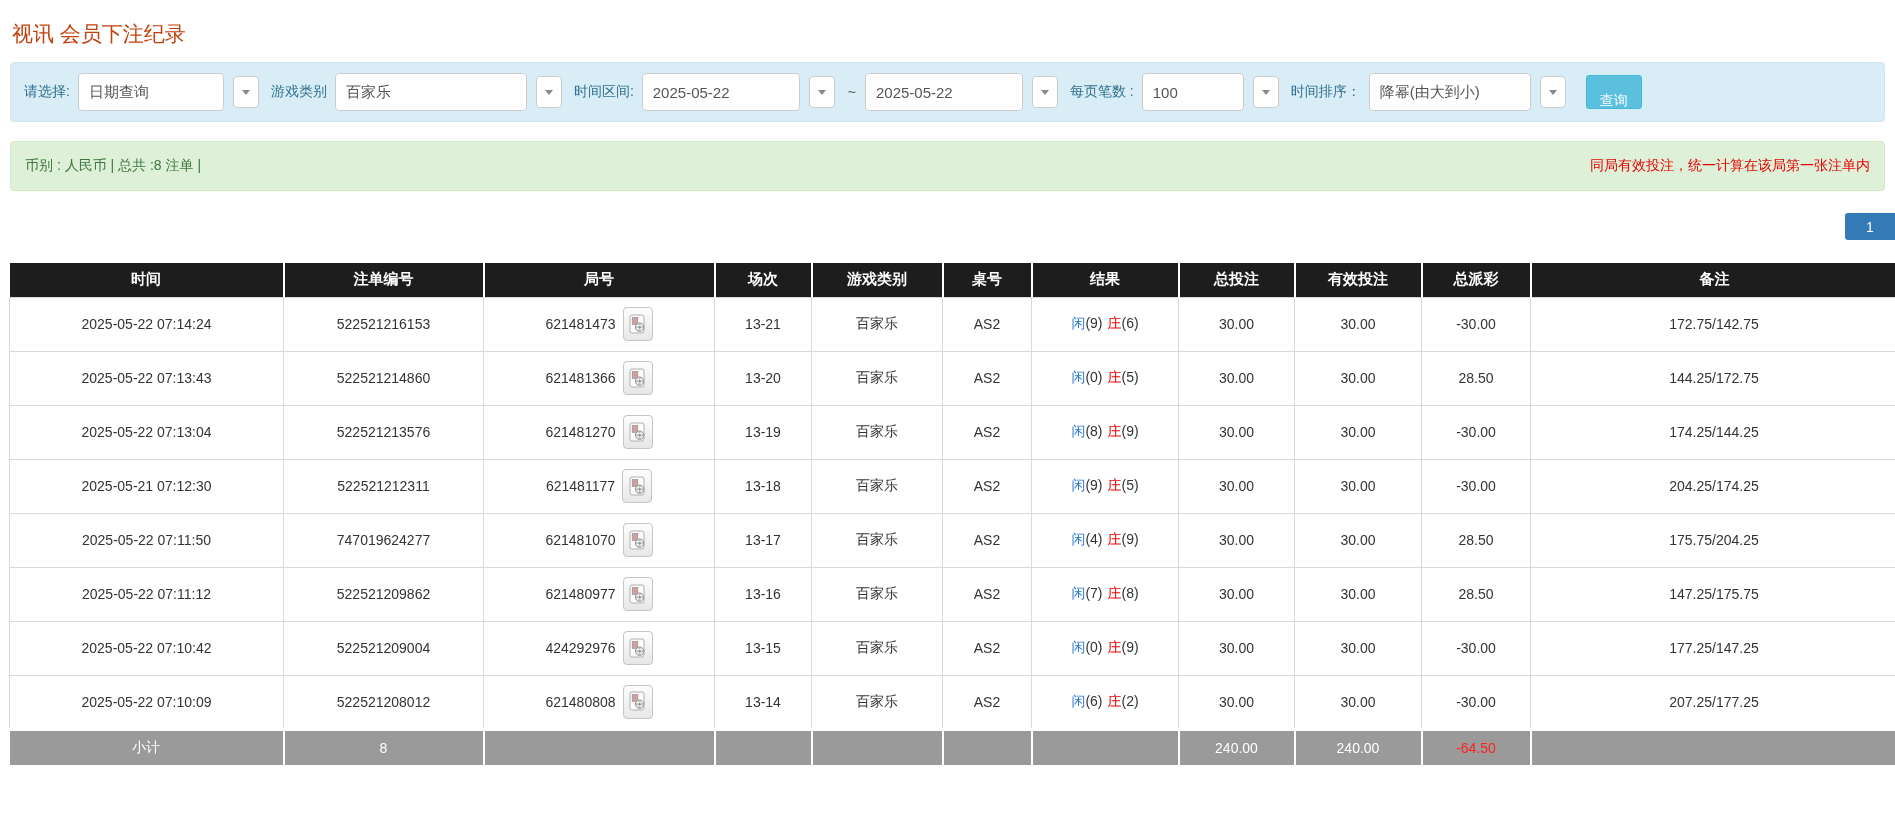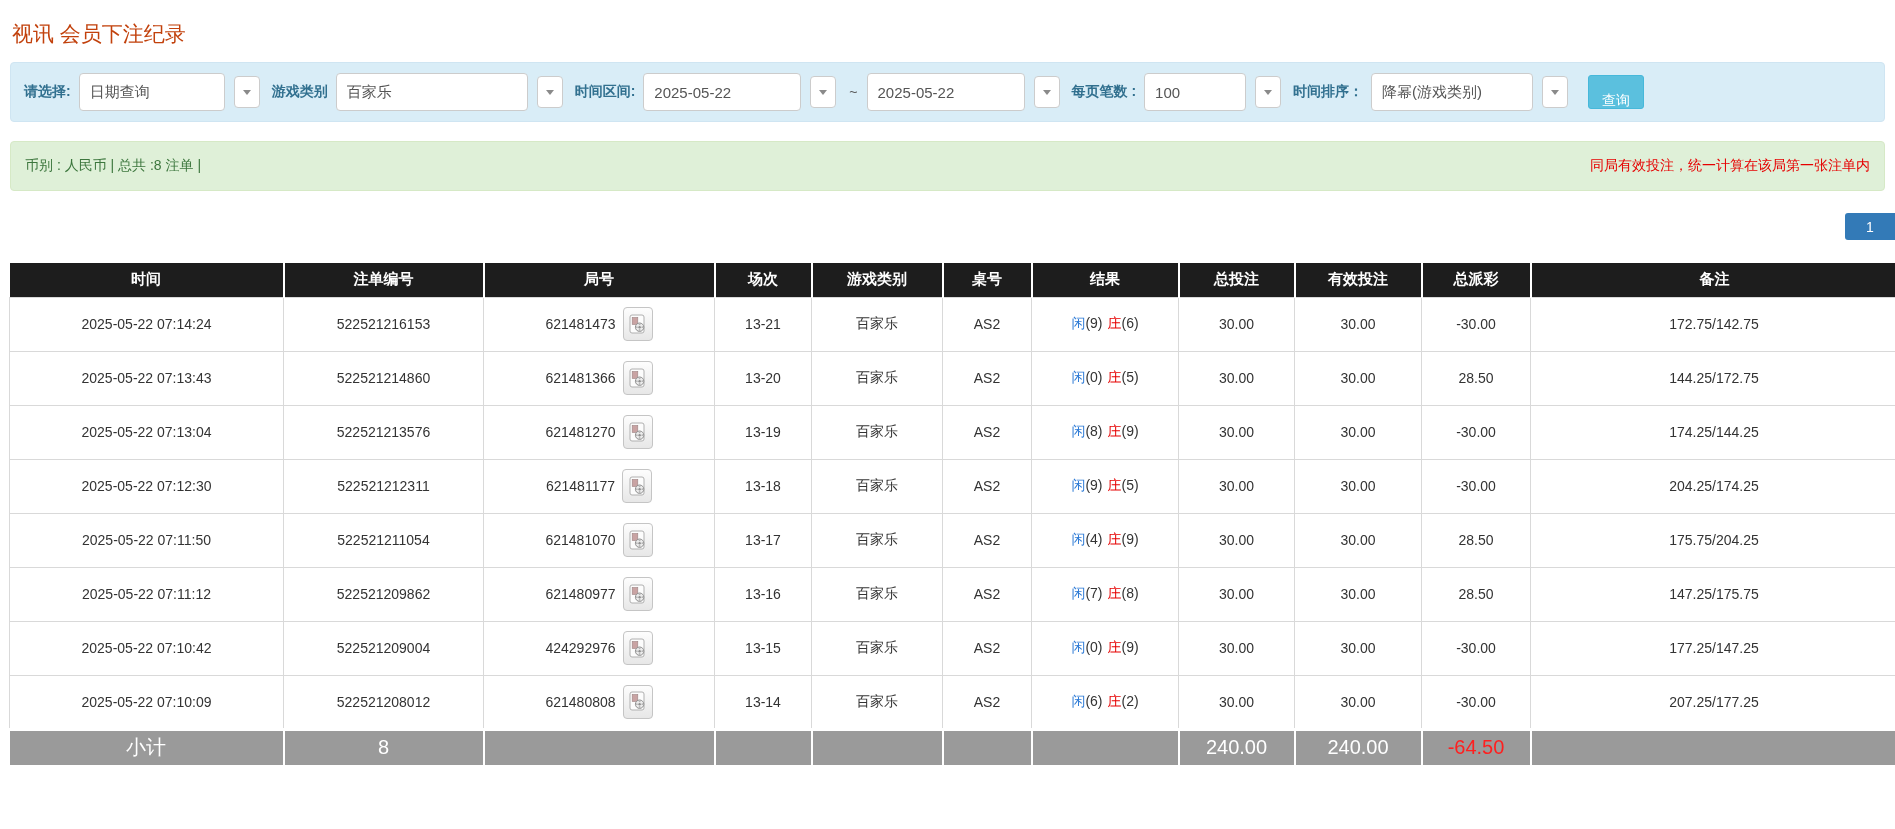--- a/index.html
+++ b/index.html
@@ -9,21 +9,21 @@
     font-family:"Liberation Sans","DejaVu Sans",sans-serif; color:#333;
   }
   .page-title { font-size:21px; font-weight:400; color:#c2410c; margin:20px 10px 14px 12px; }
 
   
   .filter-bar {
     margin:0 10px; height:60px; background:var(--filter-bg,#d9edf7);
     border:1px solid #cfe5f2; border-radius:4px;
     display:flex; align-items:center; padding:0 13px; gap:8px; font-size:14px; white-space:nowrap;
   }
-  .flabel { color:#31708f; font-weight:bold; }
+  .flabel { color:#31708f; font-weight:normal; }
   .select {
     background:#fff; border:1px solid #ccc; border-radius:4px; height:32px;
     display:flex; align-items:center; padding:18px 10px; font-size:15px; color:#555; cursor:pointer;
   }
   .caret-box {
     background:#fff; border:1px solid #ccc; border-radius:4px; width:26px; height:32px; flex:none;
     display:flex; align-items:center; justify-content:center; margin-left:1px; margin-right:4px; cursor:pointer;
   }
   .caret { width:0; height:0; border-left:4px solid transparent; border-right:4px solid transparent; border-top:5px solid #8a8a8a; }
   .w-query{width:146px}.w-game{width:192px}.w-date{width:158px}.w-size{width:102px}.w-sort{width:162px}
@@ -66,21 +66,21 @@
   .result-player { color:var(--player-blue,#2e7bd6); }
   .result-banker { color:var(--banker-red,#e60000); margin-left:5px; }
   .round-id { margin-right:7px; vertical-align:middle; }
   .video-btn {
     display:inline-flex; align-items:center; justify-content:center; width:30px; height:34px;
     background:linear-gradient(#fdfdfd,#e7e7e7); border:1px solid #c5c5c5; border-radius:4px;
     vertical-align:middle; cursor:pointer;
   }
   .records tbody.totals td {
     background:var(--total-row-bg,#9a9a9a); color:#fff; height:36px; text-align:center;
-    border-left:2px solid #fff; border-top:3px solid #fff; padding:0; font-size:20px;
+    border-left:2px solid #fff; border-top:3px solid #fff; padding:0; font-size:14px;
   }
   .records tbody.totals td:first-child { border-left:none; }
   .records tbody.totals td.neg { color:#ff1f1f; }
 </style>
 </head>
 <body>
 
 <h1 class="page-title">视讯 会员下注纪录</h1>
 
 <div class="filter-bar">
@@ -118,21 +118,21 @@
   <span class="flabel">每页笔数 :</span>
   <div class="select w-size">
     <span>100</span>
   </div>
   <div class="caret-box">
       <span class="caret"></span>
     </div>
 
   <span class="flabel">时间排序：</span>
   <div class="select w-sort">
-    <span>降幂(游戏类别)</span>
+    <span>降幂(由大到小)</span>
   </div>
   <div class="caret-box">
       <span class="caret"></span>
     </div>
 
   <button class="search-btn">查询</button>
 </div>
 
 <div class="summary-bar">
   <span class="summary-left">币别 : 人民币 | 总共 :8 注单 |</span>
@@ -254,21 +254,21 @@
     <td>
       <span class="result-player">闲</span><span>(8)</span><span class="result-banker">庄</span><span>(9)</span>
     </td>
     <td class="link-cell">30.00</td>
     <td>30.00</td>
     <td class="neg">-30.00</td>
     <td>174.25/144.25</td>
   </tr>
 
   <tr>
-    <td>2025-05-22 07:12:30</td>
+    <td>2025-05-21 07:12:30</td>
     <td>522521212311</td>
     <td>
       <span class="round-id">621481177</span><span class="video-btn">
             <svg width="17" height="21" viewBox="0 0 17 21" aria-hidden="true">
           <rect x="1" y="1" width="14" height="18" rx="2" fill="#fcfcfc" stroke="#b0b0b0"></rect>
           <rect x="3.2" y="3.5" width="5.6" height="7" fill="#c9a3a3" stroke="#9b8383" stroke-width="0.6"></rect>
           <circle cx="10.6" cy="13.2" r="4.2" fill="#ececec" stroke="#8f8f8f"></circle>
           <circle cx="10.6" cy="13.2" r="1.2" fill="#8f8f8f"></circle>
           <circle cx="10.6" cy="10.4" r="0.9" fill="#b5b5b5"></circle>
           <circle cx="10.6" cy="16" r="0.9" fill="#b5b5b5"></circle>
@@ -284,21 +284,21 @@
       <span class="result-player">闲</span><span>(9)</span><span class="result-banker">庄</span><span>(5)</span>
     </td>
     <td class="link-cell">30.00</td>
     <td>30.00</td>
     <td class="neg">-30.00</td>
     <td>204.25/174.25</td>
   </tr>
 
   <tr>
     <td>2025-05-22 07:11:50</td>
-    <td>522521211054</td>
+    <td>747019624277</td>
     <td>
       <span class="round-id">621481070</span><span class="video-btn">
             <svg width="17" height="21" viewBox="0 0 17 21" aria-hidden="true">
           <rect x="1" y="1" width="14" height="18" rx="2" fill="#fcfcfc" stroke="#b0b0b0"></rect>
           <rect x="3.2" y="3.5" width="5.6" height="7" fill="#c9a3a3" stroke="#9b8383" stroke-width="0.6"></rect>
           <circle cx="10.6" cy="13.2" r="4.2" fill="#ececec" stroke="#8f8f8f"></circle>
           <circle cx="10.6" cy="13.2" r="1.2" fill="#8f8f8f"></circle>
           <circle cx="10.6" cy="10.4" r="0.9" fill="#b5b5b5"></circle>
           <circle cx="10.6" cy="16" r="0.9" fill="#b5b5b5"></circle>
           <circle cx="7.9" cy="13.2" r="0.9" fill="#b5b5b5"></circle>

